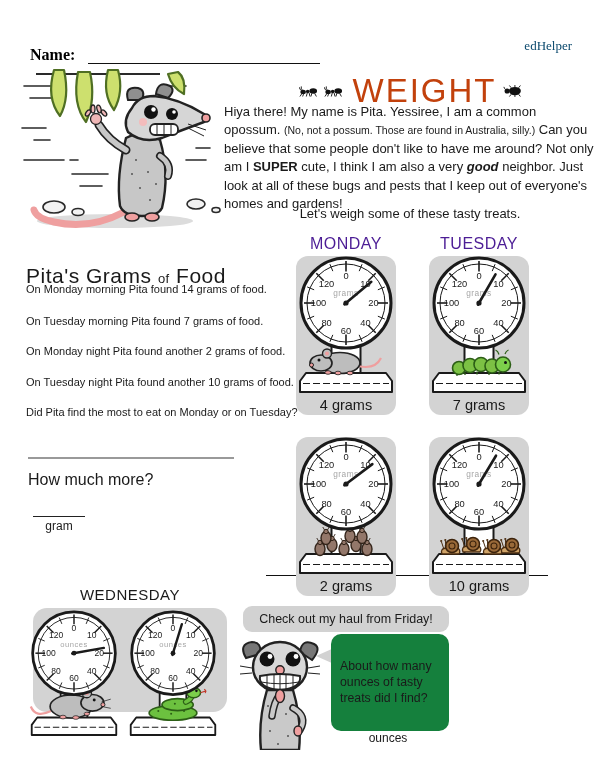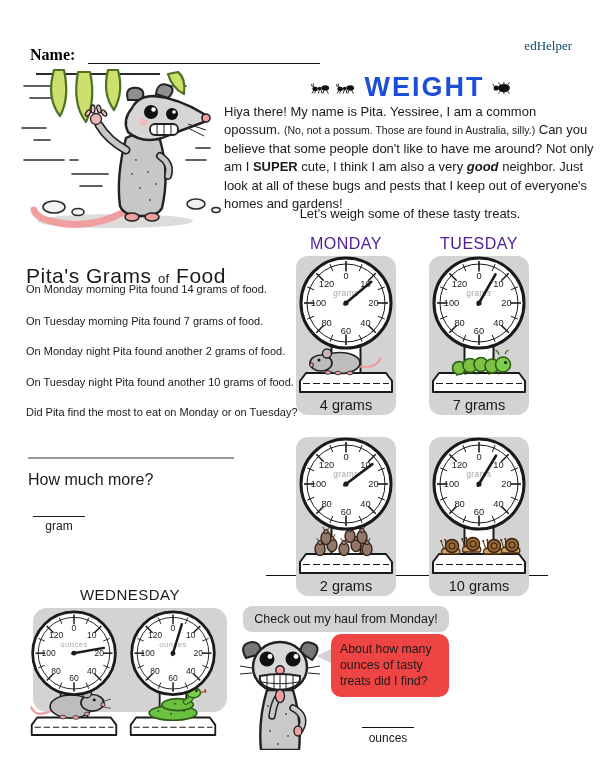--- a/index.html
+++ b/index.html
@@ -10,21 +10,21 @@
         font-size:13px;color:#0c4a6e;}
   .name-label{position:absolute;left:30px;top:46px;font-family:Liberation Serif, serif;
         font-weight:bold;font-size:16px;color:#000000;}
   .name-line{position:absolute;left:88px;top:63px;width:232px;border-top:1.8px solid #111;}
 
   .illustration{position:absolute;left:20px;top:64px;width:218px;height:172px;}
   .illustration svg{width:100%;height:100%;}
 
   .title-row{position:absolute;left:228px;top:72px;width:368px;display:flex;
         align-items:center;justify-content:center;gap:7px;}
-  .title-text{font-size:27px;letter-spacing:2px;font-weight:700;color:#1d4ed8;}
+  .title-text{font-size:33px;letter-spacing:2px;font-weight:400;color:#c2410c;}
   .bug-icons{display:flex;gap:3px;align-items:flex-end;}
 
   .intro{position:absolute;left:224px;top:103px;width:372px;text-align:left;
         font-size:13px;line-height:1.42;}
   .intro .paren{font-size:10.5px;}
   .intro .super{font-weight:bold;}
   .intro .good{font-weight:bold;font-style:italic;}
   .lets-weigh{position:absolute;left:224px;top:206px;width:372px;text-align:center;font-size:13px;}
 
   .section-heading{position:absolute;left:26px;top:243px;font-size:21px;letter-spacing:0.5px;margin-top:21px;}
@@ -46,22 +46,22 @@
 
   .wed-header{position:absolute;left:33px;top:586px;width:194px;text-align:center;
         font-size:15px;letter-spacing:0.5px;}
   .wed-gray{position:absolute;left:33px;top:608px;width:194px;height:104px;
         background:#d3d3d3;border-radius:14px;z-index:0;}
   .wed-scale{position:absolute;width:92px;height:136px;z-index:1;}
   .wed-scale svg{width:100%;height:100%;}
 
   .bubble1{position:absolute;left:243px;top:606px;width:206px;height:26px;background:#d2d2d2;
         border-radius:9px;display:flex;align-items:center;justify-content:center;font-size:12.5px;z-index:2;}
-  .bubble2{position:absolute;left:331px;top:634px;width:118px;background:#ef4444;
-        border-radius:10px;padding:7px 9px;font-size:12.3px;line-height:1.32;box-sizing:border-box;z-index:2;}
+  .bubble2{position:absolute;left:331px;top:634px;width:118px;background:#15803d;
+        border-radius:10px;padding:24px 9px;font-size:12.3px;line-height:1.32;box-sizing:border-box;z-index:2;}
   .bubble-tail{position:absolute;left:316px;top:648px;width:0;height:0;z-index:1;
         border-top:8px solid transparent;border-bottom:8px solid transparent;
         border-right:18px solid #d2d2d2;}
   .opossum-bottom{position:absolute;left:236px;top:636px;width:88px;height:114px;z-index:3;}
   .opossum-bottom svg{width:100%;height:100%;}
 
   .ounce-line{position:absolute;left:362px;top:727px;width:52px;border-top:1.6px solid #111;}
   .ounce-label{position:absolute;left:352px;top:731px;width:72px;text-align:center;font-size:12px;}
 </style>
 </head>
@@ -572,21 +572,21 @@
         <text x="30.554563517369946" y="69.64543648263006" font-size="9.3" font-family="Liberation Sans, sans-serif" fill="#1a1a1a" text-anchor="middle">80</text>
         <text x="22.5" y="50.20000000000001" font-size="9.3" font-family="Liberation Sans, sans-serif" fill="#1a1a1a" text-anchor="middle">100</text>
         <text x="30.55456351736994" y="30.75456351736995" font-size="9.3" font-family="Liberation Sans, sans-serif" fill="#1a1a1a" text-anchor="middle">120</text>
     <text x="50" y="40" font-size="8.3" font-family="Liberation Sans, sans-serif" fill="#a6a6a6" text-anchor="middle" letter-spacing="0.5">ounces</text>
     <g transform="rotate(17 50 47)">
           <line x1="50" y1="49" x2="50" y2="14" stroke="#1a1a1a" stroke-width="2.6" stroke-linecap="round"></line>
         </g>
     <circle cx="50" cy="47" r="2.6" fill="#1a1a1a"></circle>
   </svg></div>
 
-  <div class="bubble1">Check out my haul from Monday!</div>
+  <div class="bubble1">Check out my haul from Friday!</div>
   <div class="bubble-tail"></div>
   <div class="bubble2">About how many ounces of tasty treats did I find?</div>
 
   <div class="opossum-bottom">
     <svg viewBox="0 0 88 114">
       <path d="M10,22 Q2,8 16,6 Q26,6 24,18 Z" fill="#777" stroke="#222" stroke-width="2"></path>
       <path d="M64,16 Q66,2 78,8 Q86,12 76,24 Z" fill="#777" stroke="#222" stroke-width="2"></path>
       <ellipse cx="44" cy="31" rx="27" ry="25" fill="#d8d8d8" stroke="#222" stroke-width="2.4"></ellipse>
       <circle cx="31" cy="23" r="7.5" fill="#111"></circle>
         <circle cx="34" cy="20.5" r="2.4" fill="#fff"></circle>

